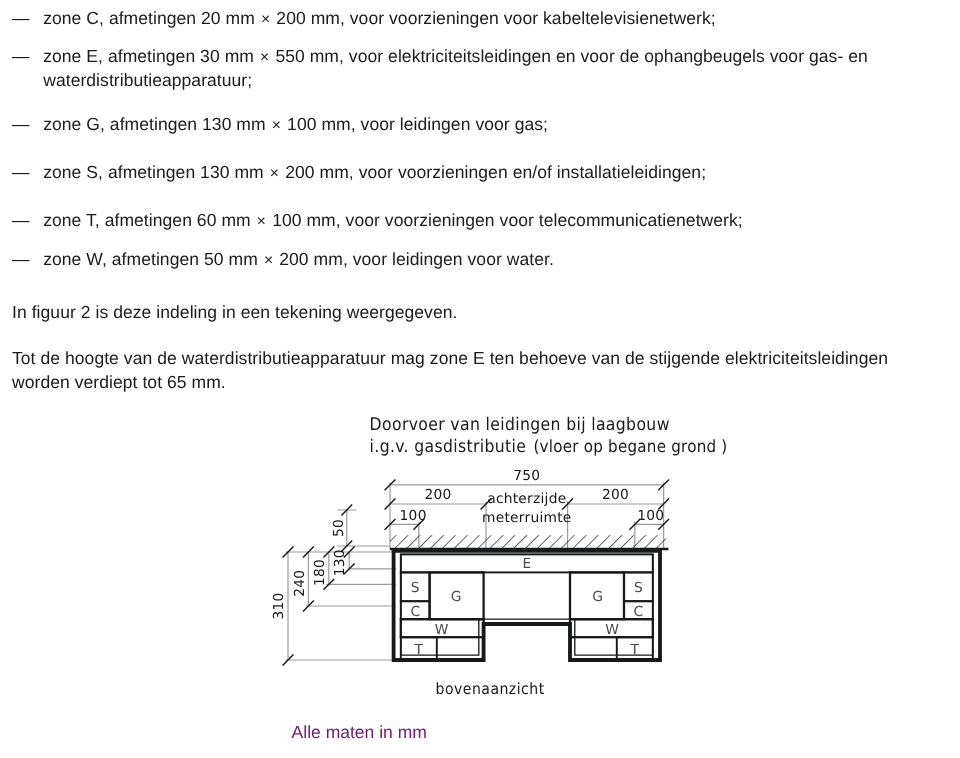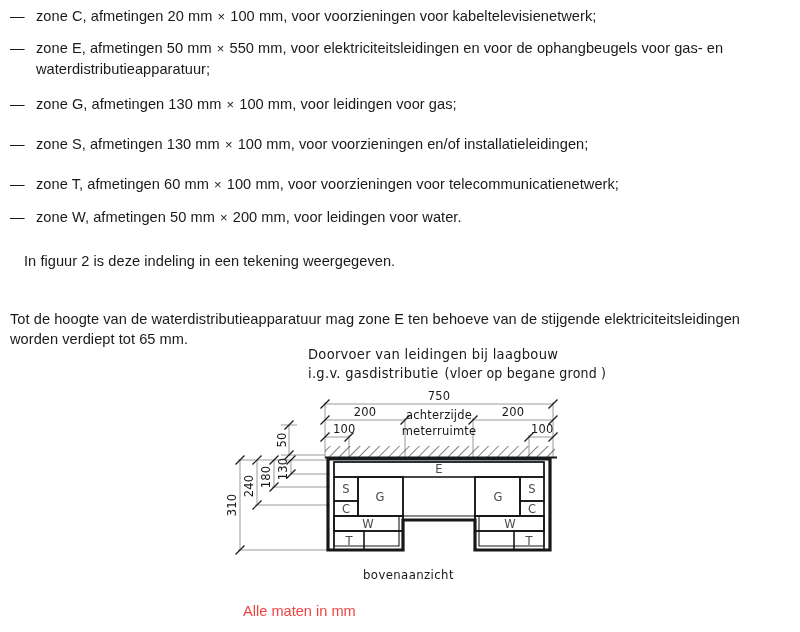--- a/index.html
+++ b/index.html
@@ -93,21 +93,21 @@
     top: 227px;
     font-size: 13px;
     letter-spacing: 0.4px;
   }
   .caption-alle {
     position: absolute;
     left: 243px;
     top: 263px;
     font-size: 14.6px;
     font-family: "Liberation Sans", sans-serif;
-    color: #ef4444;
+    color: #701a75;
   }
 
   
   text {
     font-family: "DejaVu Sans", sans-serif;
     fill: #17181a;
   }
   .dim {
     font-size: 11.5px;
     letter-spacing: 0.2px;
@@ -120,46 +120,46 @@
     font-size: 11.5px;
     letter-spacing: 0.2px;
   }
 </style>
 </head>
 <body>
 
 <div class="prose" id="prose">
     <div class="para" style="position: absolute; left: 0px; top: 6px; width: 800px;">
       <span class="dash">—</span>
-      <span class="ptext"><span>zone C, afmetingen 20 mm </span><span class="times">×</span><span> 100 mm, voor voorzieningen voor kabeltelevisienetwerk;</span></span>
+      <span class="ptext"><span>zone C, afmetingen 20 mm </span><span class="times">×</span><span> 200 mm, voor voorzieningen voor kabeltelevisienetwerk;</span></span>
     </div>
     <div class="para" style="position: absolute; left: 0px; top: 38px; width: 800px;">
       <span class="dash">—</span>
-      <span class="ptext"><span>zone E, afmetingen 50 mm </span><span class="times">×</span><span> 550 mm, voor elektriciteitsleidingen en voor de ophangbeugels voor gas- en waterdistributieapparatuur;</span></span>
+      <span class="ptext"><span>zone E, afmetingen 30 mm </span><span class="times">×</span><span> 550 mm, voor elektriciteitsleidingen en voor de ophangbeugels voor gas- en waterdistributieapparatuur;</span></span>
     </div>
     <div class="para" style="position: absolute; left: 0px; top: 94px; width: 800px;">
       <span class="dash">—</span>
       <span class="ptext"><span>zone G, afmetingen 130 mm </span><span class="times">×</span><span> 100 mm, voor leidingen voor gas;</span></span>
     </div>
     <div class="para" style="position: absolute; left: 0px; top: 134px; width: 800px;">
       <span class="dash">—</span>
-      <span class="ptext"><span>zone S, afmetingen 130 mm </span><span class="times">×</span><span> 100 mm, voor voorzieningen en/of installatieleidingen;</span></span>
+      <span class="ptext"><span>zone S, afmetingen 130 mm </span><span class="times">×</span><span> 200 mm, voor voorzieningen en/of installatieleidingen;</span></span>
     </div>
     <div class="para" style="position: absolute; left: 0px; top: 174px; width: 800px;">
       <span class="dash">—</span>
       <span class="ptext"><span>zone T, afmetingen 60 mm </span><span class="times">×</span><span> 100 mm, voor voorzieningen voor telecommunicatienetwerk;</span></span>
     </div>
     <div class="para" style="position: absolute; left: 0px; top: 207px; width: 800px;">
       <span class="dash">—</span>
       <span class="ptext"><span>zone W, afmetingen 50 mm </span><span class="times">×</span><span> 200 mm, voor leidingen voor water.</span></span>
     </div>
-    <div class="para plain" style="position: absolute; left: 14px; top: 251px; width: 760px;">
+    <div class="para plain" style="position: absolute; left: 0px; top: 251px; width: 760px;">
       <span class="ptext"><span>In figuur 2 is deze indeling in een tekening weergegeven.</span></span>
     </div>
-    <div class="para plain" style="position: absolute; left: 0px; top: 289px; width: 800px; margin-top: 20px;">
+    <div class="para plain" style="position: absolute; left: 0px; top: 289px; width: 800px;">
       <span class="ptext"><span>Tot de hoogte van de waterdistributieapparatuur mag zone E ten behoeve van de stijgende elektriciteitsleidingen worden verdiept tot 65 mm.</span></span>
     </div>
   </div>
 
 <div class="figure">
 
   <div class="fig-title tech">
     <div>Doorvoer van leidingen bij laagbouw</div>
     <div><span>i.g.v. gasdistributie</span><span class="sub" style="margin-left:6px;">(vloer op begane grond )</span></div>
   </div>

